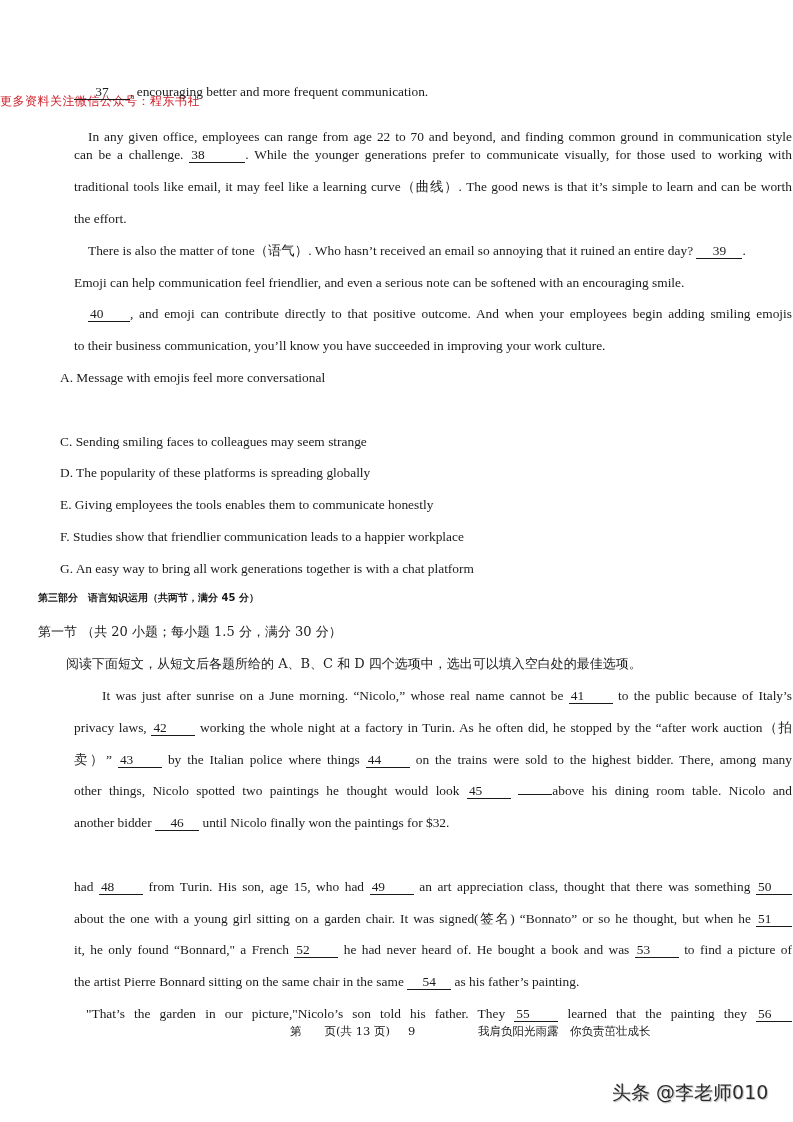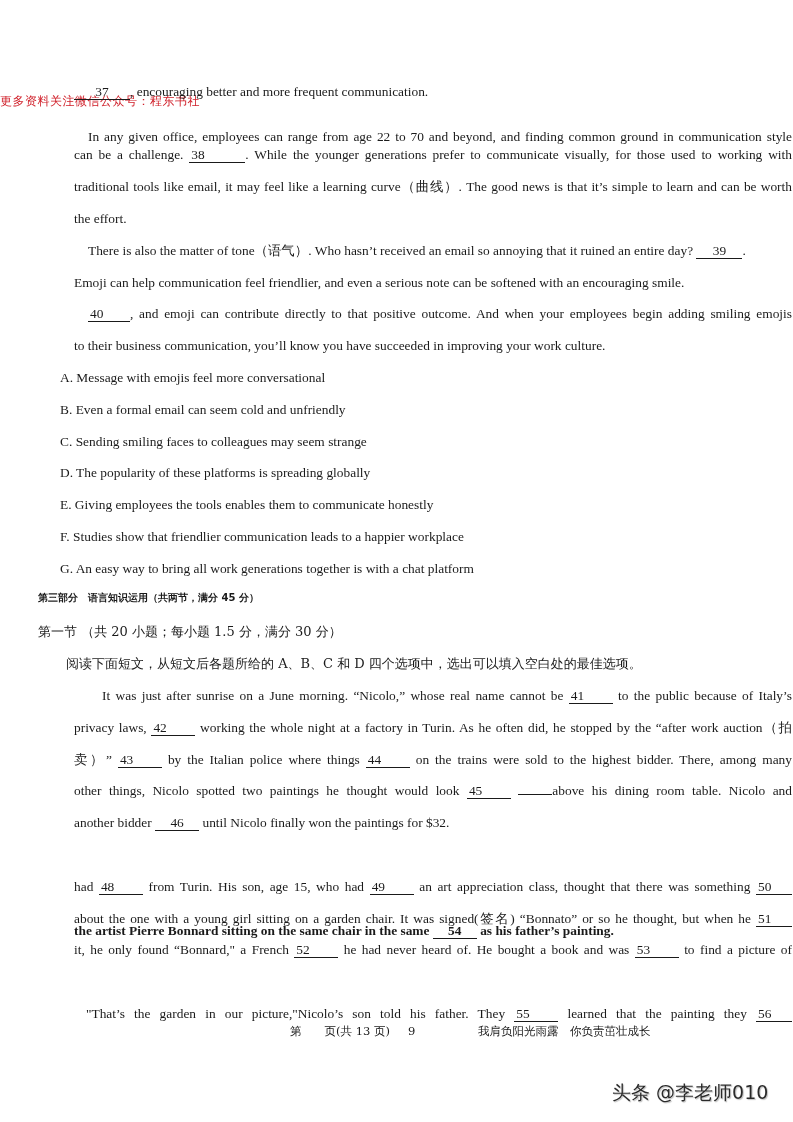--- a/index.html
+++ b/index.html
@@ -67,21 +67,20 @@
     <span class="blank" style="min-width:42px;">39</span><span>.</span>
   </div>
   <div class="line" style="top:274px;">Emoji can help communication feel friendlier, and even a serious note can be softened with an encouraging smile.</div>
 
   <div class="line justify ind1" style="top:305px;">
     <span class="blank" style="min-width:38px;">40</span><span>, and emoji can contribute directly to that positive outcome. And when your employees begin adding smiling emojis</span>
   </div>
   <div class="line" style="top:337px;">to their business communication, you’ll know you have succeeded in improving your work culture.</div>
 
   <div class="option" style="top:369px;">A. Message with emojis feel more conversational</div>
-  <div class="option" style="top:401px;">B. Even a formal email can seem cold and unfriendly</div>
   <div class="option" style="top:433px;">C. Sending smiling faces to colleagues may seem strange</div>
   <div class="option" style="top:464px;">D. The popularity of these platforms is spreading globally</div>
   <div class="option" style="top:496px;">E. Giving employees the tools enables them to communicate honestly</div>
   <div class="option" style="top:528px;">F. Studies show that friendlier communication leads to a happier workplace</div>
   <div class="option" style="top:560px;">G. An easy way to bring all work generations together is with a chat platform</div>
 
   <div class="section-title" style="top:591px;">第三部分　语言知识运用（共两节，满分 45 分）</div>
   <div class="sub-title" style="top:623px;">第一节 （共 20 小题；每小题 1.5 分，满分 30 分）</div>
   <div class="instruction" style="top:655px;">阅读下面短文，从短文后各题所给的 A、B、C 和 D 四个选项中，选出可以填入空白处的最佳选项。</div>
 
@@ -125,21 +124,21 @@
     <span>about the one with a young girl sitting on a garden chair. It was signed(签名) “Bonnato” or so he thought, but when he</span>
     <span class="blank w30">51</span>
   </div>
   <div class="line justify" style="top:941px;">
     <span>it, he only found “Bonnard," a French</span>
     <span class="blank">52</span>
     <span>he had never heard of. He bought a book and was</span>
     <span class="blank">53</span>
     <span>to find a picture of</span>
   </div>
-  <div class="line" style="top:922px;font-weight:bold;">
+  <div class="line" style="top:973px;">
     <span>the artist Pierre Bonnard sitting on the same chair in the same</span>
     <span class="blank">54</span>
     <span>as his father’s painting.</span>
   </div>
 
   <div class="line justify" style="top:1005px; left:50px; width:706px;">
     <span>"That’s the garden in our picture,"Nicolo’s son told his father. They</span>
     <span class="blank">55</span>
     <span>learned that the painting they</span>
     <span class="blank w30">56</span>

